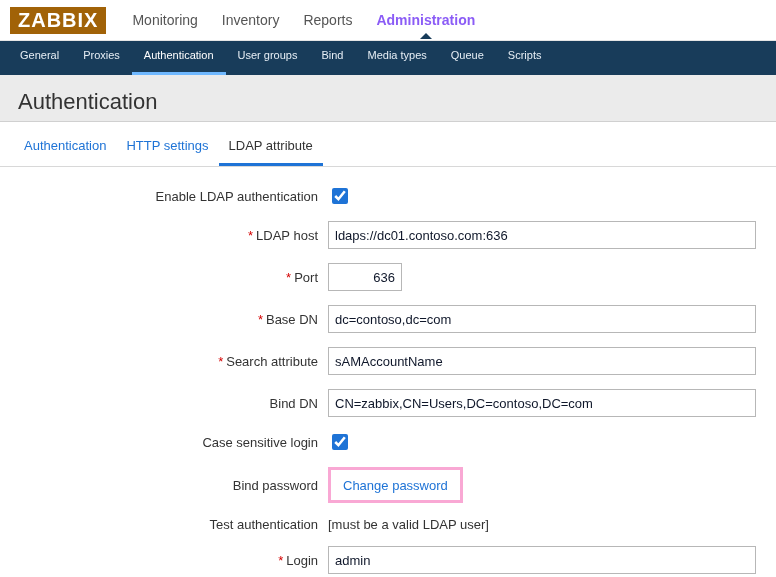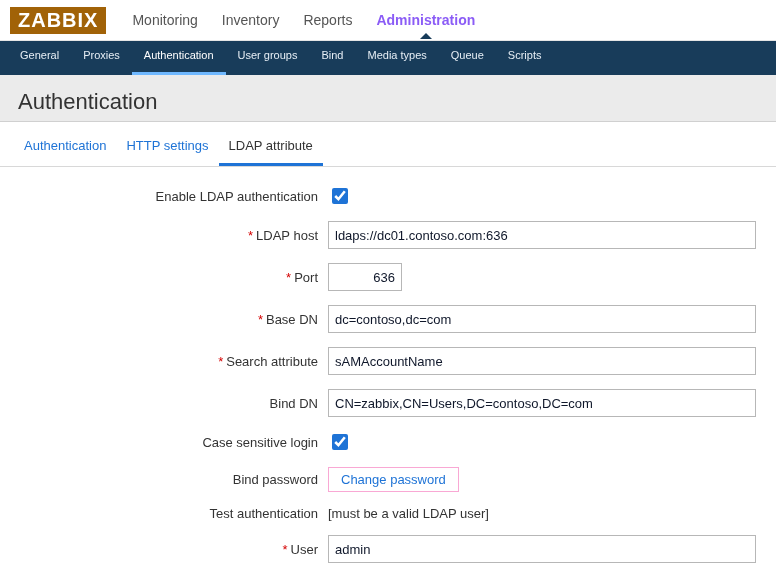--- a/index.html
+++ b/index.html
@@ -26,21 +26,21 @@
   .form{padding:18px 18px 24px;}
   .row{display:flex;align-items:center;margin-bottom:14px;}
   .row .lbl{width:300px;text-align:right;padding-right:10px;color:#333;font-size:13px;}
   .req{color:#d40000;margin-right:3px;}
   .ctrl{flex:1;display:flex;align-items:center;}
   input[type=text],input[type=password]{border:1px solid #b7b7b7;height:28px;padding:2px 6px;font-size:13px;color:#0f172a;box-sizing:border-box;}
   .w-full{width:428px;}
   .w-sm{width:74px;text-align:right;}
   .w-pw{width:120px;}
   input[type=checkbox]{width:16px;height:16px;accent-color:#1e73d6;}
-  .btn{border:1px solid #f9a8d4;background:#fff;color:#1e73d6;height:25px;padding:0 12px;font-size:13px;cursor:pointer;}
+  .btn{border:3px solid #f9a8d4;background:#fff;color:#1e73d6;height:36px;padding:0 12px;font-size:13px;cursor:pointer;}
   .static{color:#333;}
 </style>
 </head>
 <body>
 
 <div class="topbar">
   <span class="logo">ZABBIX</span>
   <div class="topnav">
     <div class="topnav-item">Monitoring</div>
     <div class="topnav-item">Inventory</div>
@@ -129,21 +129,21 @@
   </div>
 
   <div class="row">
     <div class="lbl">Test authentication</div>
     <div class="ctrl">
         <span class="static">[must be a valid LDAP user]</span>
       </div>
   </div>
 
   <div class="row">
-    <div class="lbl"><span class="req">*</span><span>User</span></div>
+    <div class="lbl"><span class="req">*</span><span>Login</span></div>
     <div class="ctrl">
         <input type="text" class="w-full" value="admin" style="">
       </div>
   </div>
 
   <div class="row">
     <div class="lbl"><span class="req">*</span><span>User password</span></div>
     <div class="ctrl">
         <input type="password" class="w-pw" value="" style="">
       </div>

